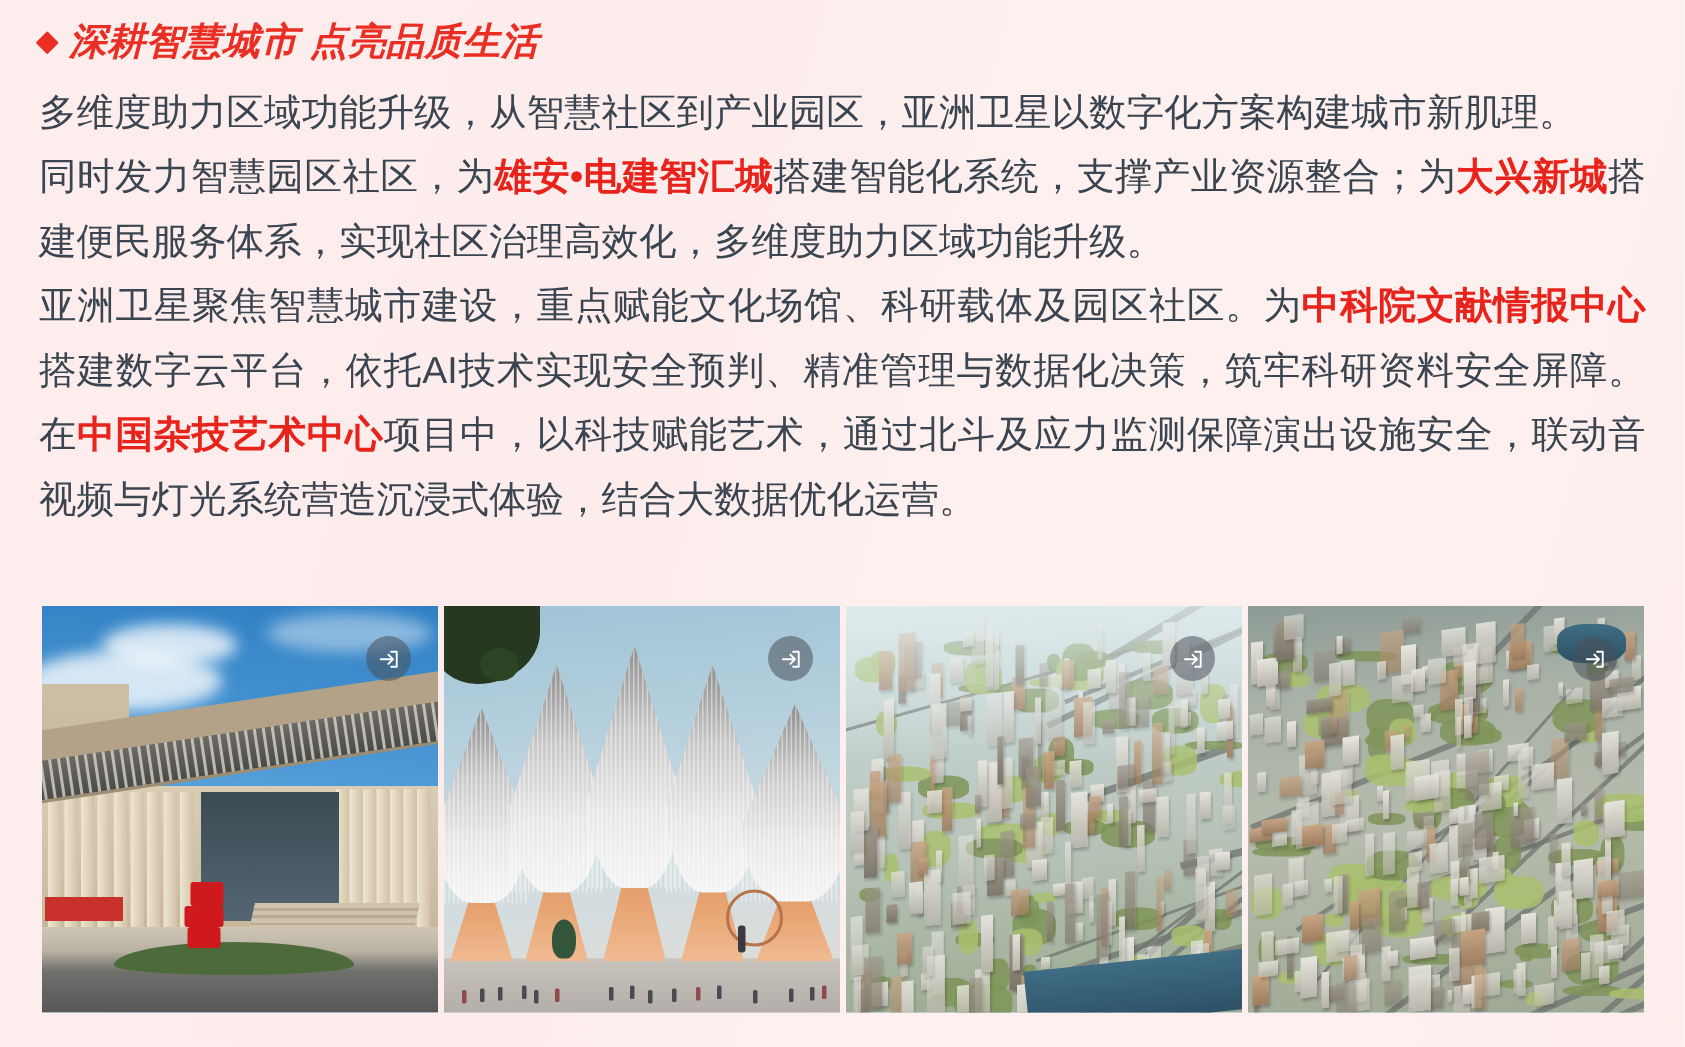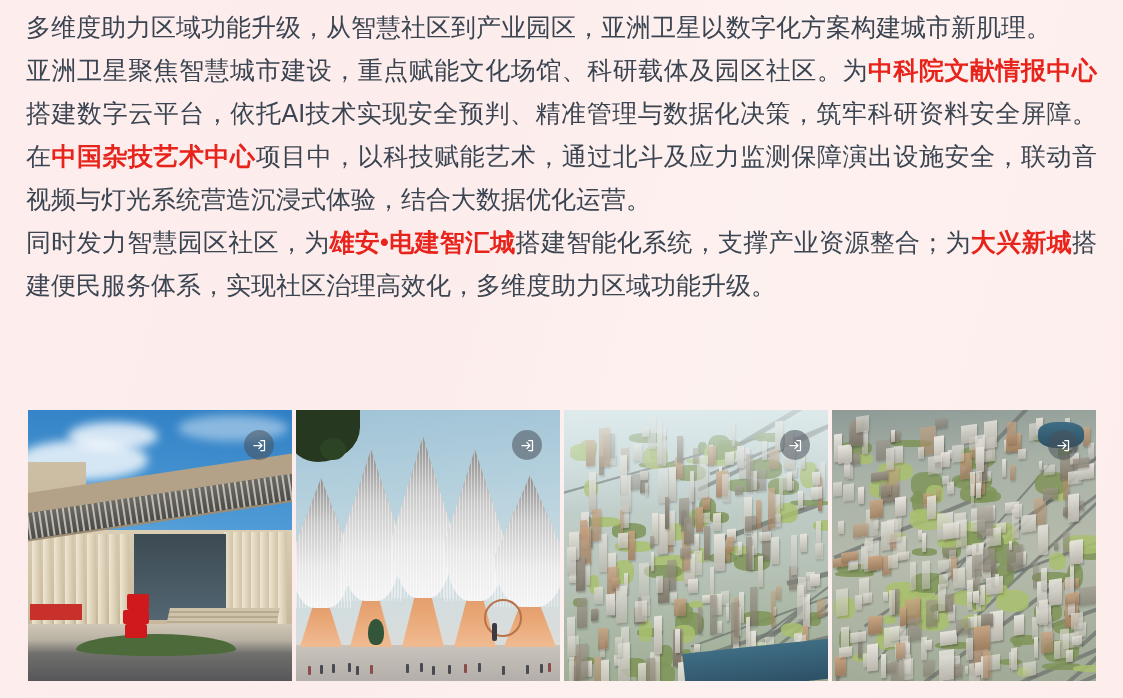--- a/index.html
+++ b/index.html
@@ -100,33 +100,37 @@
   .grn.l{background:#a9bf6e;}
   .road{position:absolute;background:#6f7470;opacity:.75;}
   .water{position:absolute;background:linear-gradient(180deg,#3f6d84,#2d5166);}
   .haze{position:absolute;inset:0;background:linear-gradient(180deg,rgba(226,237,238,.75) 0%,rgba(226,237,238,0) 38%);}
 </style>
 </head>
 <body>
 
 <div class="page">
 
+  <div class="heading">
+    <span class="diamond"></span>
+    <span class="heading-text">深耕智慧城市 点亮品质生活</span>
+  </div>
 
   <div class="body-copy">
 
     <p>
       <span>多维度助力区域功能升级，从智慧社区到产业园区，亚洲卫星以数字化方案构建城市新肌理。</span>
     </p>
 
     <p>
+      <span>同时发力智慧园区社区，为</span><span class="hl">雄安•电建智汇城</span><span>搭建智能化系统，支撑产业资源整合；为</span><span class="hl">大兴新城</span><span>搭建便民服务体系，实现社区治理高效化，多维度助力区域功能升级。</span>
+    </p>
+
+    <p>
       <span>亚洲卫星聚焦智慧城市建设，重点赋能文化场馆、科研载体及园区社区。为</span><span class="hl">中科院文献情报中心</span><span>搭建数字云平台，依托AI技术实现安全预判、精准管理与数据化决策，筑牢科研资料安全屏障。在</span><span class="hl">中国杂技艺术中心</span><span>项目中，以科技赋能艺术，通过北斗及应力监测保障演出设施安全，联动音视频与灯光系统营造沉浸式体验，结合大数据优化运营。</span>
-    </p>
-
-    <p>
-      <span>同时发力智慧园区社区，为</span><span class="hl">雄安•电建智汇城</span><span>搭建智能化系统，支撑产业资源整合；为</span><span class="hl">大兴新城</span><span>搭建便民服务体系，实现社区治理高效化，多维度助力区域功能升级。</span>
     </p>
 
   </div>
 
   <div class="gallery">
 
     <div class="thumb">
       <div class="t1-sky"></div>
       <div class="t1-cloud t1-c1"></div>
       <div class="t1-cloud t1-c2"></div>

